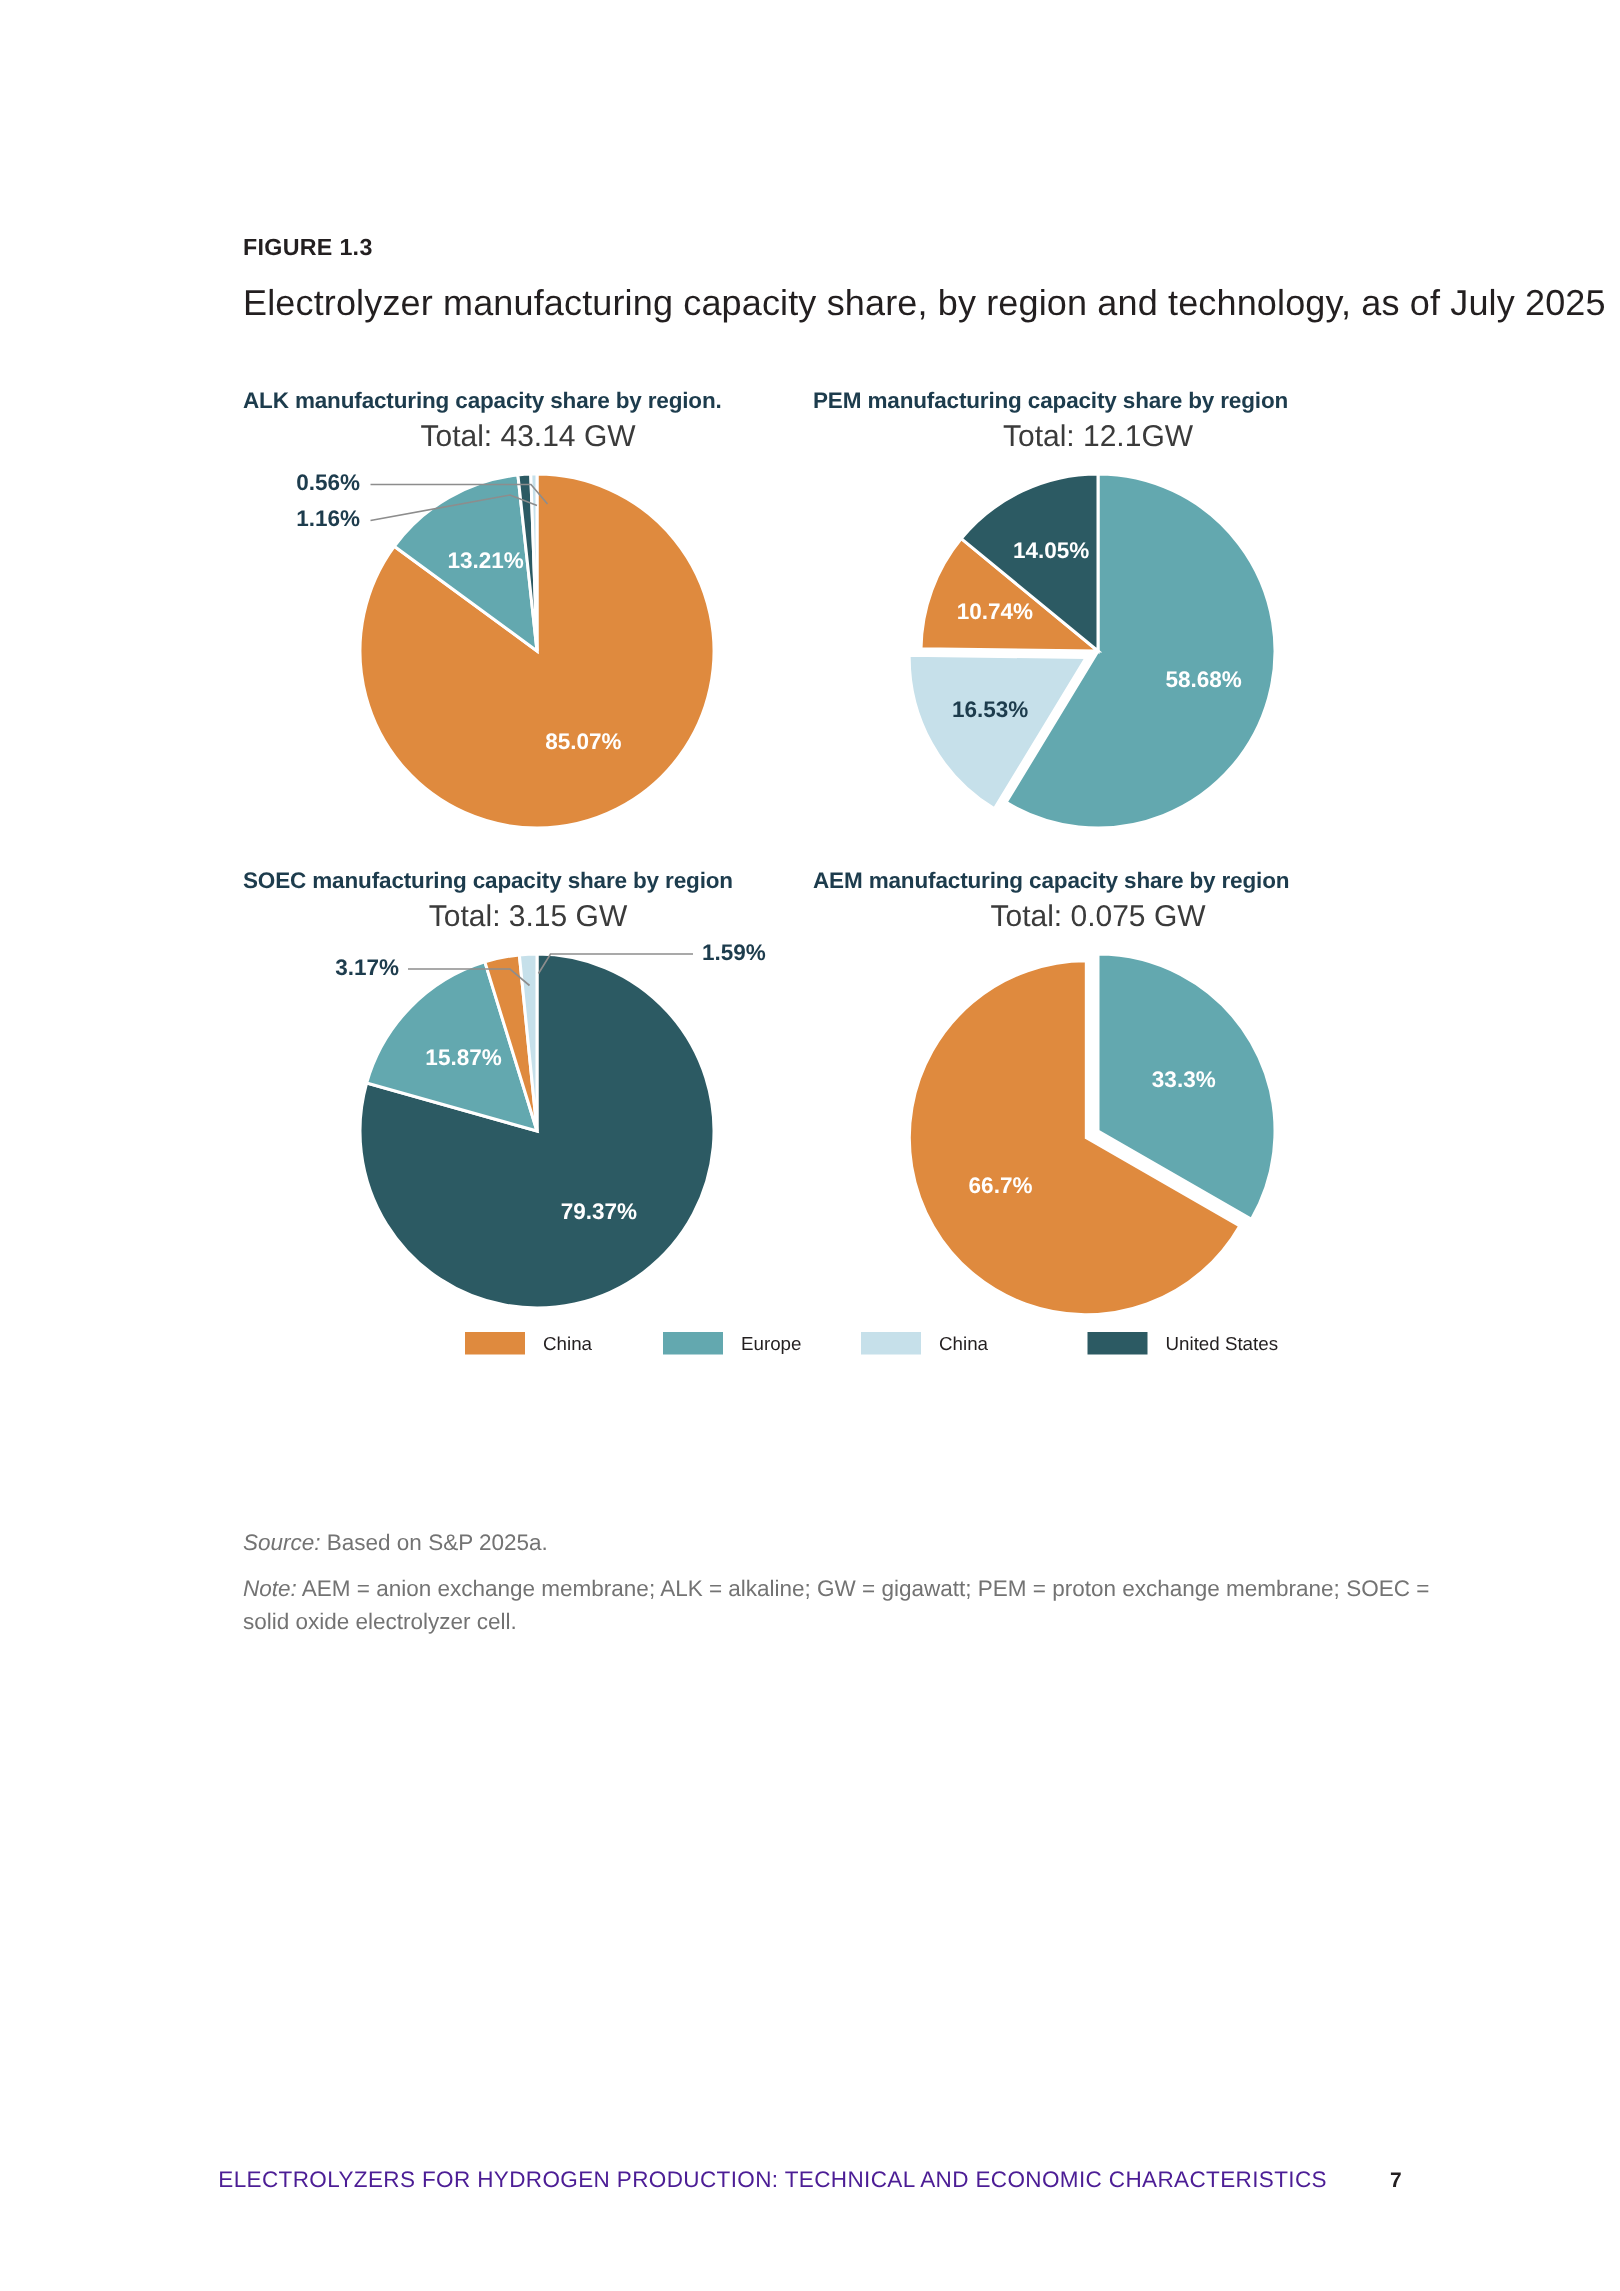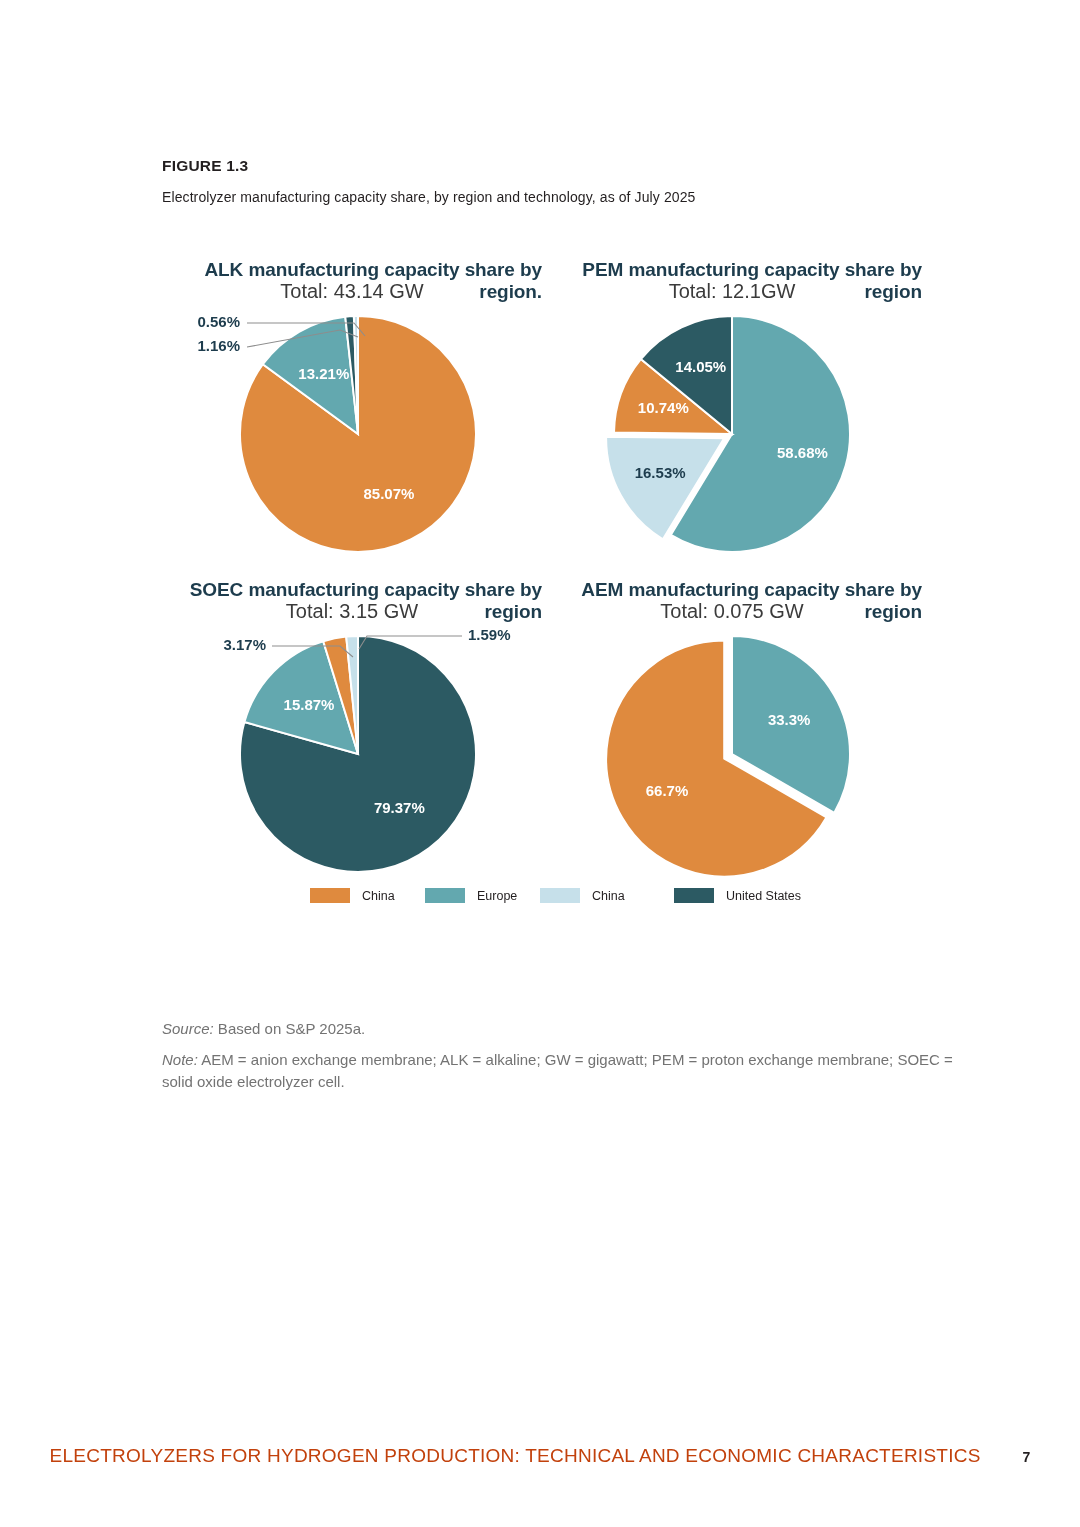--- a/index.html
+++ b/index.html
@@ -13,34 +13,34 @@
   }
   .page{position:absolute;inset:0;}
 
   
   .fig-label{
     position:absolute;left:162px;top:157px;
     font-size:15.5px;font-weight:bold;letter-spacing:.2px;color:#231f20;
   }
   .fig-title{
     position:absolute;left:162px;top:189px;
-    font-size:14px;font-weight:400;color:#231f20;letter-spacing:.1px;
+    font-size:24px;font-weight:400;color:#231f20;letter-spacing:.1px;
   }
 
   
   .charts{position:absolute;left:162px;top:255px;width:760px;height:660px;}
   .chart-cell{position:absolute;width:380px;height:320px;}
   .cell-alk {left:0px;  top:0px;}
   .cell-pem {left:380px;top:0px;}
   .cell-soec{left:0px;  top:320px;}
   .cell-aem {left:380px;top:320px;}
 
   .ch-title{
     position:absolute;left:0;right:0;top:4px;
-    text-align:right;font-size:19px;font-weight:bold;color:#1d3c4d;
+    text-align:left;font-size:15px;font-weight:bold;color:#1d3c4d;
     letter-spacing:-.1px;
   }
   .ch-sub{
     position:absolute;left:0;right:0;top:25px;
     text-align:center;font-size:20px;font-weight:400;color:#3b3b3b;
   }
   .pie-wrap{position:absolute;left:0;top:44px;width:380px;height:270px;}
   .pie-wrap svg{display:block;width:380px;height:270px;overflow:visible;}
 
   .slice-label{
@@ -53,38 +53,38 @@
   .callout-label{
     font-family:"Liberation Sans", sans-serif;
     font-size:15px;font-weight:bold;fill:#1d3c4d;
     dominant-baseline:middle;
   }
   .leader{fill:none;stroke:#8d8d8d;stroke-width:1.1;}
 
   
   .legend{
     position:absolute;left:310px;top:888px;
-    display:flex;align-items:center;gap:0px;
+    display:flex;align-items:center;gap:17px;
   }
   .lg-item{display:flex;align-items:center;width:115px;}
   .lg-item.wide{width:150px;padding-left:19px;}
   .lg-swatch{width:40px;height:15px;display:inline-block;}
   .lg-text{font-size:12.5px;color:#231f20;margin-left:12px;white-space:nowrap;}
 
   
   .notes{position:absolute;left:162px;top:1018px;width:800px;}
   .note-line{font-size:15px;color:#737373;line-height:1.42;margin-bottom:10px;}
   .note-line .it{font-style:italic;}
 
   
   .footer{
     position:absolute;left:0;right:0;top:1445px;
     display:flex;justify-content:center;align-items:baseline;
   }
-  .footer-text{font-size:19px;letter-spacing:.25px;color:#c2410c;}
+  .footer-text{font-size:15px;letter-spacing:.25px;color:#4c1d95;}
   .footer-page{font-size:14px;font-weight:bold;color:#231f20;margin-left:42px;}
 </style>
 </head>
 <body>
 
 <div class="page">
 
   <div class="fig-label">FIGURE 1.3</div>
   <div class="fig-title">Electrolyzer manufacturing capacity share, by region and technology, as of July 2025</div>
 

